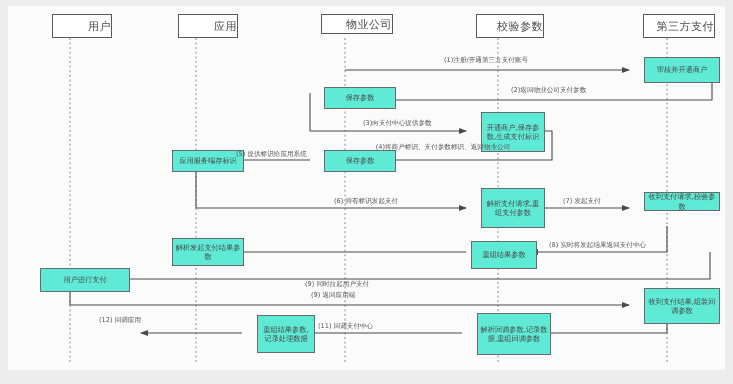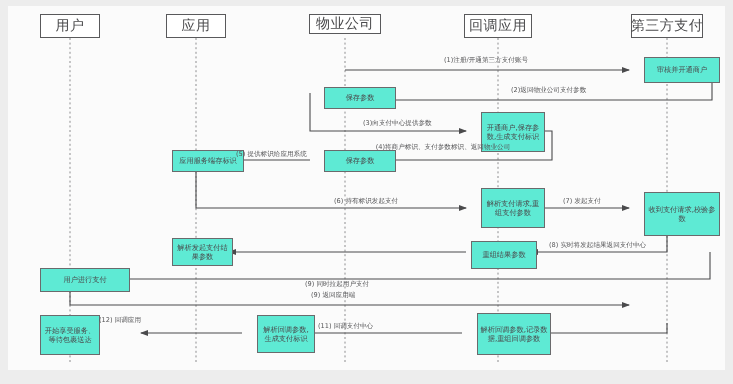--- a/index.html
+++ b/index.html
@@ -29,26 +29,27 @@
     width: 733px;
     height: 384px;
   }
   
   .actor {
     position: absolute;
     box-sizing: border-box;
     border: 1.4px solid #59595b;
     background: #ffffff;
     color: #4a4a4c;
-    font-size: 14px;
+    font-size: 11px;
     display: flex;
     align-items: center;
-    justify-content: center;
+    justify-content: flex-end;
     letter-spacing: 0.5px;
     white-space: nowrap;
+    margin-left: 12px;
   }
   
   .node {
     position: absolute;
     box-sizing: border-box;
     border: 1.1px solid #6a6a6c;
     background: #5eead4;
     color: #4a4a4c;
     font-size: 7.2px;
     line-height: 9.3px;
@@ -137,21 +138,21 @@
   <div class="actor" style="left:40px;  top:14px; width:60px; height:24px;">
     <span>用户</span>
   </div>
   <div class="actor" style="left:166px; top:14px; width:60px; height:24px;">
     <span>应用</span>
   </div>
   <div class="actor" style="left:309px; top:14px; width:72px; height:20px;">
     <span>物业公司</span>
   </div>
   <div class="actor" style="left:464px; top:14px; width:68px; height:24px;">
-    <span>回调应用</span>
+    <span>校验参数</span>
   </div>
   <div class="actor" style="left:631px; top:14px; width:72px; height:24px;">
     <span>第三方支付</span>
   </div>
 
   <div class="node" style="left:629px; top:57px; width:76px; height:26px;">
     <span>审核并开通商户</span>
   </div>
 
   <div class="node" style="left:309px; top:87px; width:72px; height:22px;">
@@ -167,48 +168,48 @@
   </div>
 
   <div class="node" style="left:157px; top:150px; width:72px; height:22px;">
     <span>应用服务端存标识</span>
   </div>
 
   <div class="node" style="left:466px; top:188px; width:64px; height:40px;">
     <span>解析支付请求,重组支付参数</span>
   </div>
 
-  <div class="node" style="left:629px; top:192px; width:76px; height:44px;">
+  <div class="node" style="left:629px; top:192px; width:76px; height:19px;">
     <span>收到支付请求,校验参数</span>
   </div>
 
   <div class="node" style="left:456px; top:241px; width:66px; height:28px;">
     <span>重组结果参数</span>
   </div>
 
-  <div class="node" style="left:157px; top:238px; width:61px; height:28px;text-align:center;">
+  <div class="node" style="left:157px; top:238px; width:72px; height:28px;text-align:center;">
     <span>解析发起支付结果参数</span>
   </div>
 
   <div class="node" style="left:25px; top:268px; width:90px; height:24px;">
     <span>用户进行支付</span>
   </div>
 
+  <div class="node" style="left:629px; top:288px; width:76px; height:36px;">
+    <span>收到支付结果,组装回调参数</span>
+  </div>
 
   <div class="node" style="left:462px; top:313px; width:74px; height:42px;">
     <span>解析回调参数,记录数据,重组回调参数</span>
   </div>
 
   <div class="node" style="left:242px; top:315px; width:58px; height:38px;">
-    <span>解析回调参数,生成支付标识</span>
-  </div>
-
-  <div class="node" style="left:25px; top:315px; width:60px; height:40px;">
-    <span>开始享受服务、等待包裹送达</span>
-  </div>
+    <span>重组结果参数,记录处理数据</span>
+  </div>
+
 
   <div class="elabel" style="left:436px; top:56px;">(1)注册/开通第三方支付账号</div>
 
   <div class="elabel" style="left:503px; top:86px;">(2)返回物业公司支付参数</div>
 
   <div class="elabel" style="left:355px; top:119px;">(3)向支付中心提供参数</div>
 
   <div class="elabel wrap" style="left:355px; top:143px; width:160px;">(4)将商户标识、支付参数标识、返回物业公司</div>
 
   <div class="elabel" style="left:228px; top:150px;">(5) 提供标识给应用系统</div>

